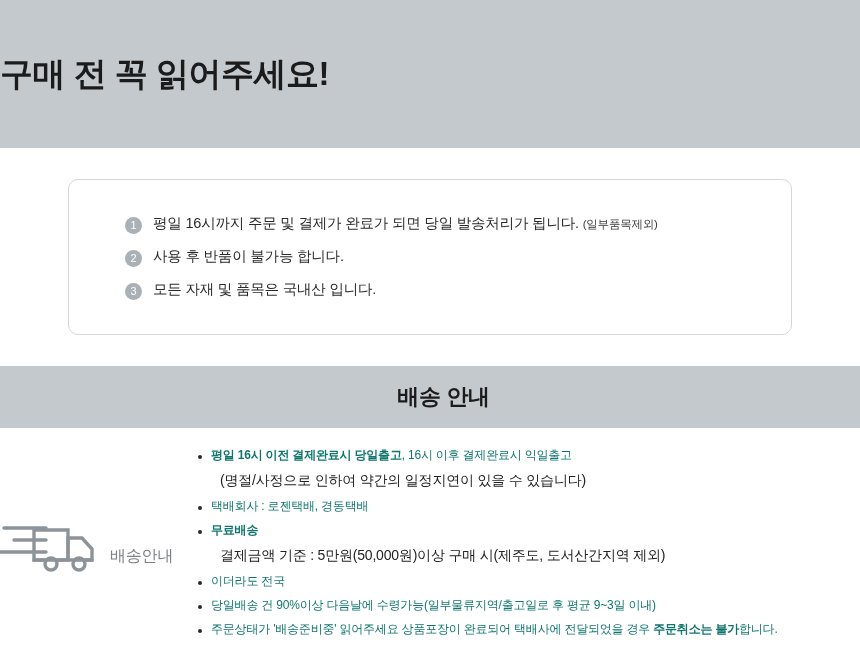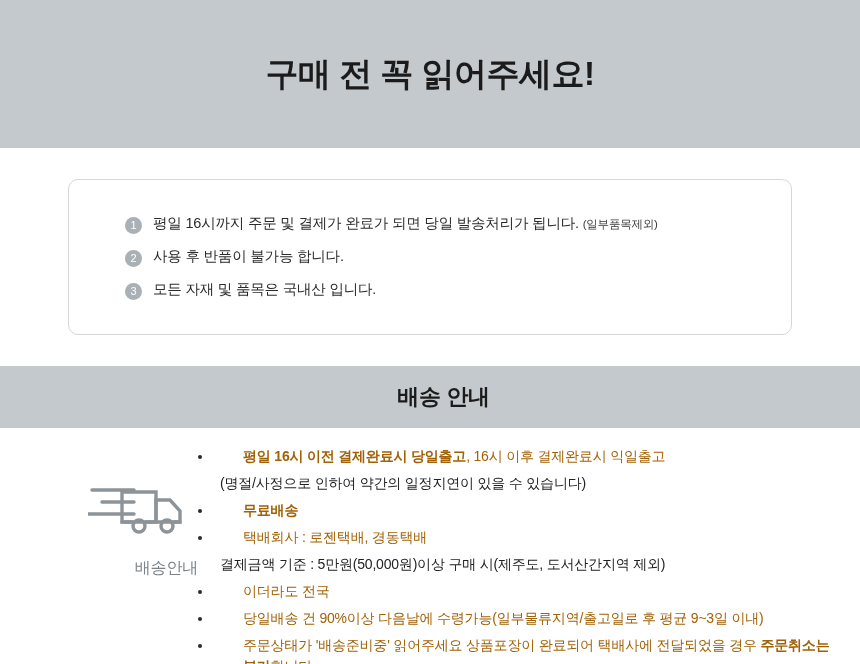--- a/index.html
+++ b/index.html
@@ -15,21 +15,20 @@
     overflow: hidden;
   }
 
   
   .top-banner {
     width: 860px;
     height: 148px;
     background: #c3c9cd;
     display: flex;
     align-items: center;
-    justify-content: center;
   }
   .top-banner-title {
     font-size: 33px;
     font-weight: bold;
     color: #1b1b1b;
     letter-spacing: -0.5px;
   }
 
   
   .notice-section {
@@ -101,24 +100,24 @@
   
   .ship-body {
     width: 860px;
     height: 236px;
     display: flex;
     align-items: flex-start;
     background: #ffffff;
   }
   .ship-left {
     width: 198px;
-    padding-top: 50px;
-    display: flex;
-    flex-direction: column;
-    align-items: flex-end;
+    padding-top: 88px;
+    display: flex;
+    flex-direction: row;
+    align-items: center;
   }
   .truck-icon {
     width: 110px;
     height: 64px;
   }
   .ship-left-label {
     margin-top: 16px;
     font-size: 16px;
     color: #7c8387;
     letter-spacing: -0.2px;
@@ -135,25 +134,24 @@
   }
   .bullet-dot {
     flex: 0 0 auto;
     width: 4px;
     height: 4px;
     border-radius: 50%;
     background: #2a2a2a;
     margin: 9px 9px 0 0;
   }
   .bullet-text {
-    font-size: 14px;
+    font-size: 12px;
     line-height: 1.5;
-    color: #a16207;
-    letter-spacing: -0.2px;
-    margin-left: 32px;
+    color: #0f766e;
+    letter-spacing: -0.2px;
   }
   .bullet-text b {
     font-weight: bold;
   }
   .sub-line {
     font-size: 14px;
     line-height: 1.5;
     color: #222222;
     letter-spacing: -0.2px;
     padding-left: 22px;
@@ -225,30 +223,30 @@
       <div class="bullet-dot"></div>
       <div class="bullet-text">
         <b>평일 16시 이전 결제완료시 당일출고</b><span>, 16시 이후 결제완료시 익일출고</span>
       </div>
     </div>
     <div class="sub-line">(명절/사정으로 인하여 약간의 일정지연이 있을 수 있습니다)</div>
 
     <div class="bullet-row">
       <div class="bullet-dot"></div>
       <div class="bullet-text">
+        <span>택배회사 : 로젠택배, 경동택배</span>
+      </div>
+    </div>
+
+    <div class="bullet-row">
+      <div class="bullet-dot"></div>
+      <div class="bullet-text">
         <b>무료배송</b>
       </div>
     </div>
-
-    <div class="bullet-row">
-      <div class="bullet-dot"></div>
-      <div class="bullet-text">
-        <span>택배회사 : 로젠택배, 경동택배</span>
-      </div>
-    </div>
     <div class="sub-line">결제금액 기준 : 5만원(50,000원)이상 구매 시(제주도, 도서산간지역 제외)</div>
 
     <div class="bullet-row">
       <div class="bullet-dot"></div>
       <div class="bullet-text">
         <span>이더라도 전국</span>
       </div>
     </div>
 
     <div class="bullet-row">

